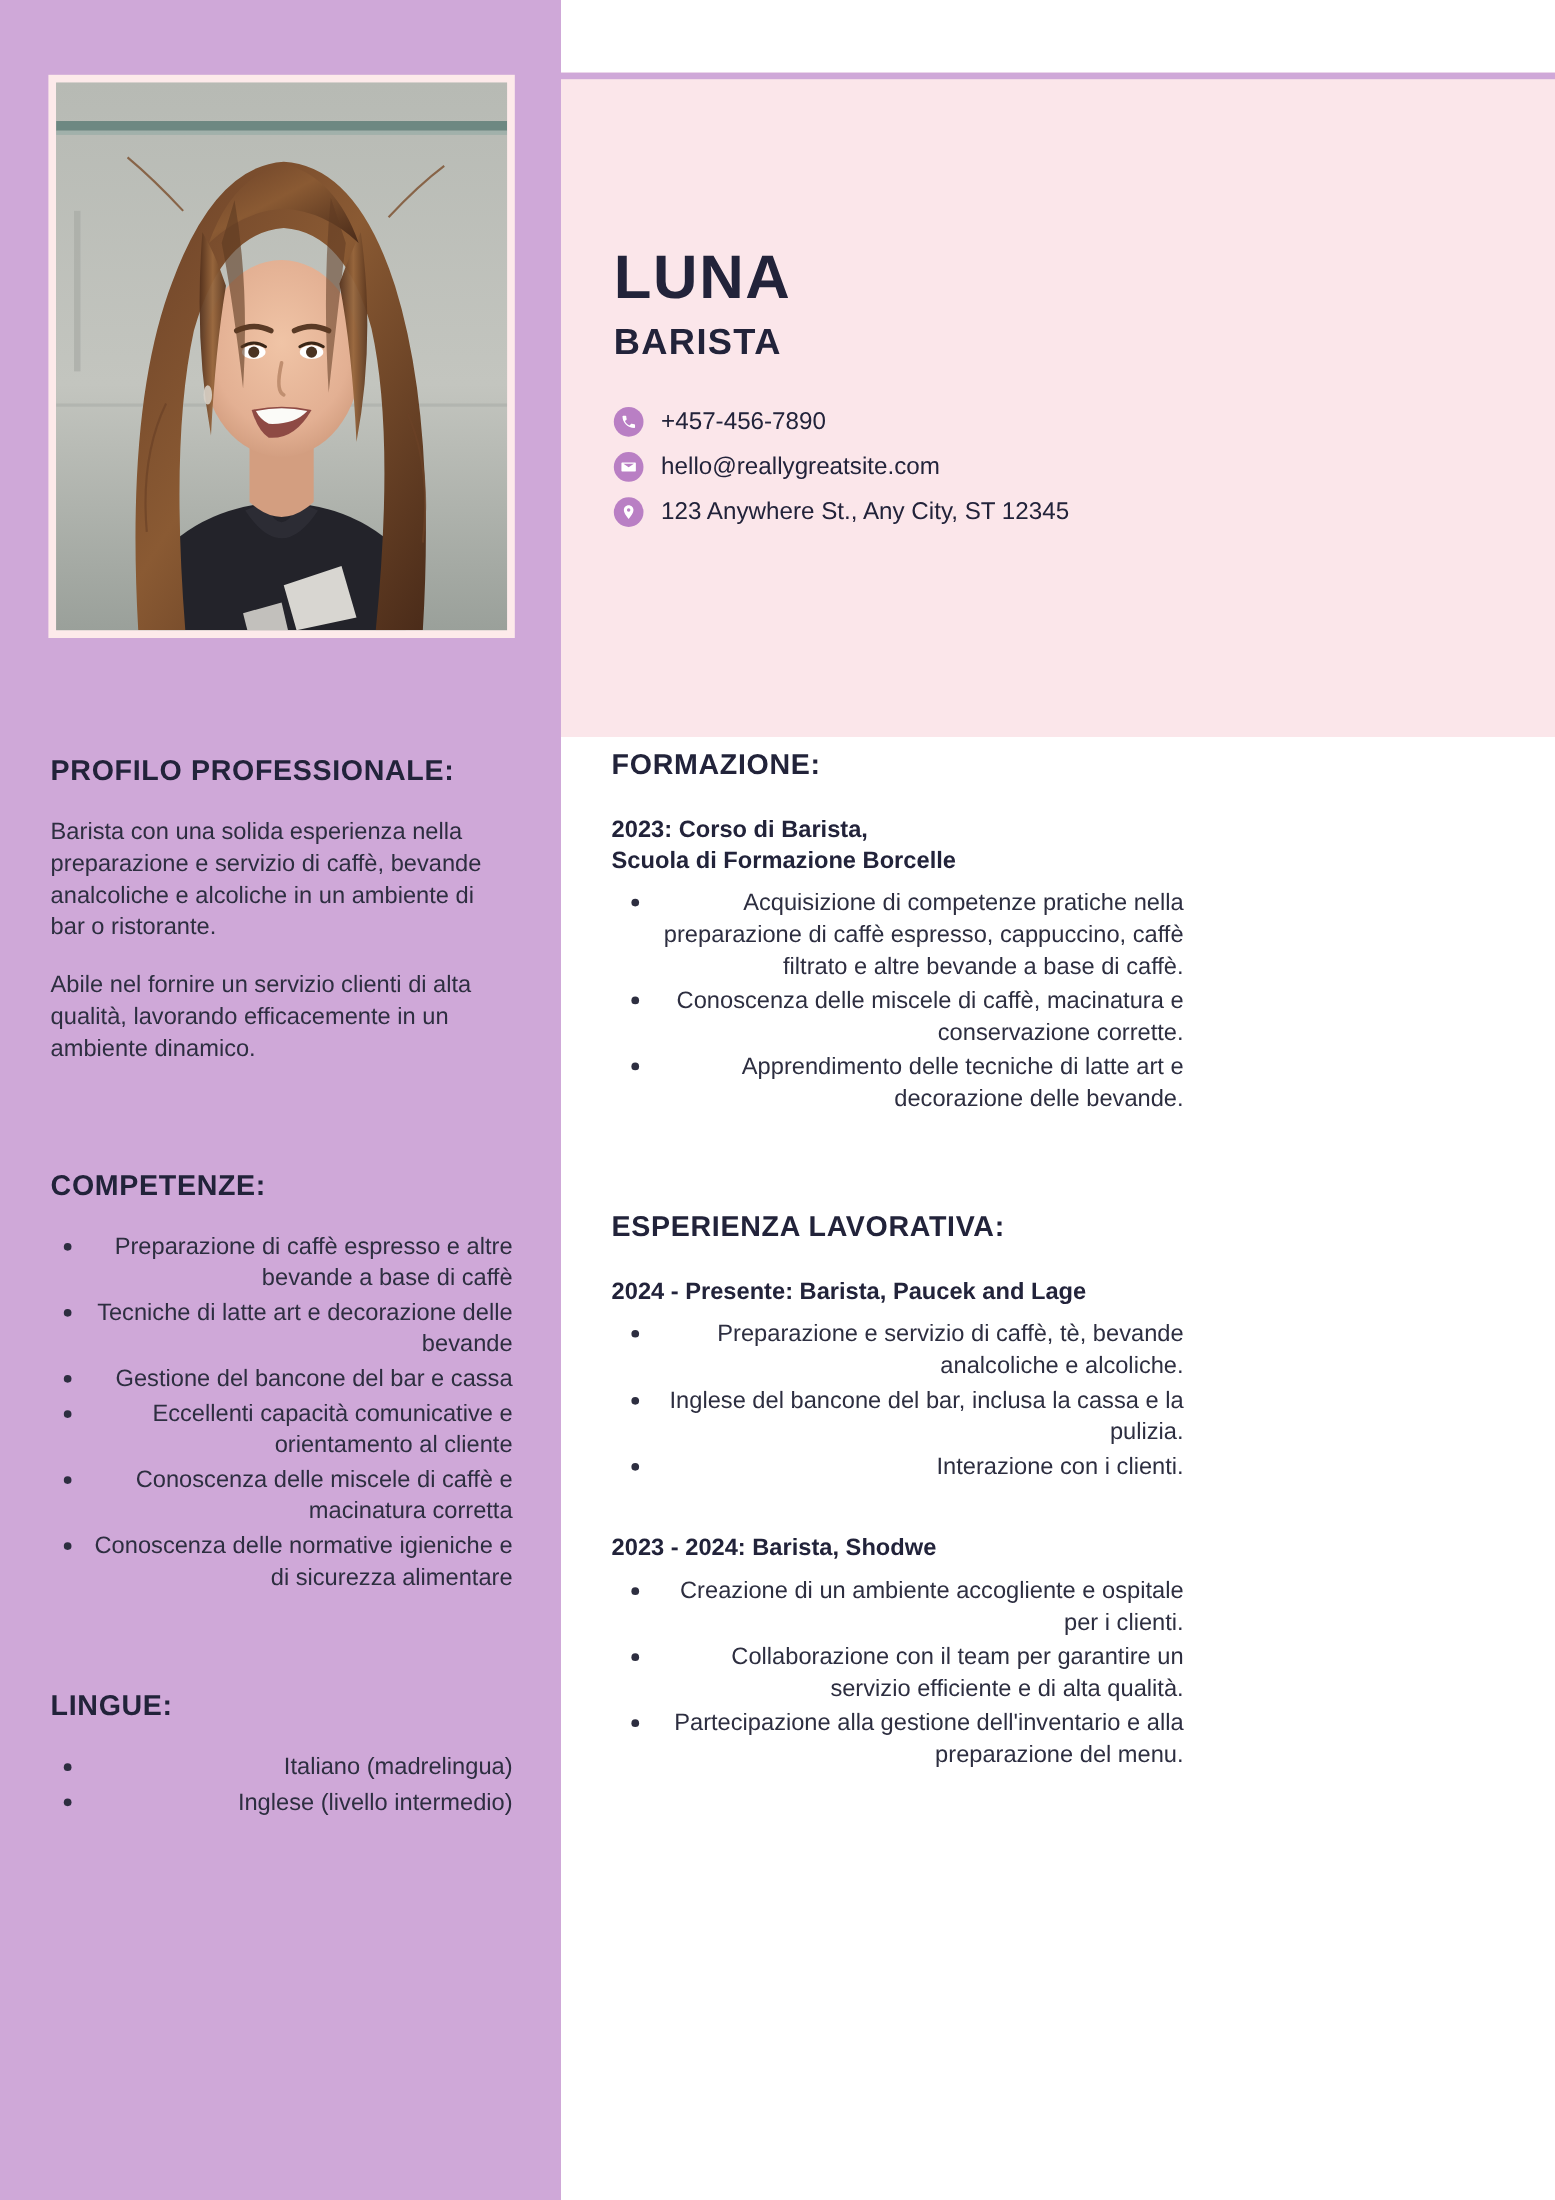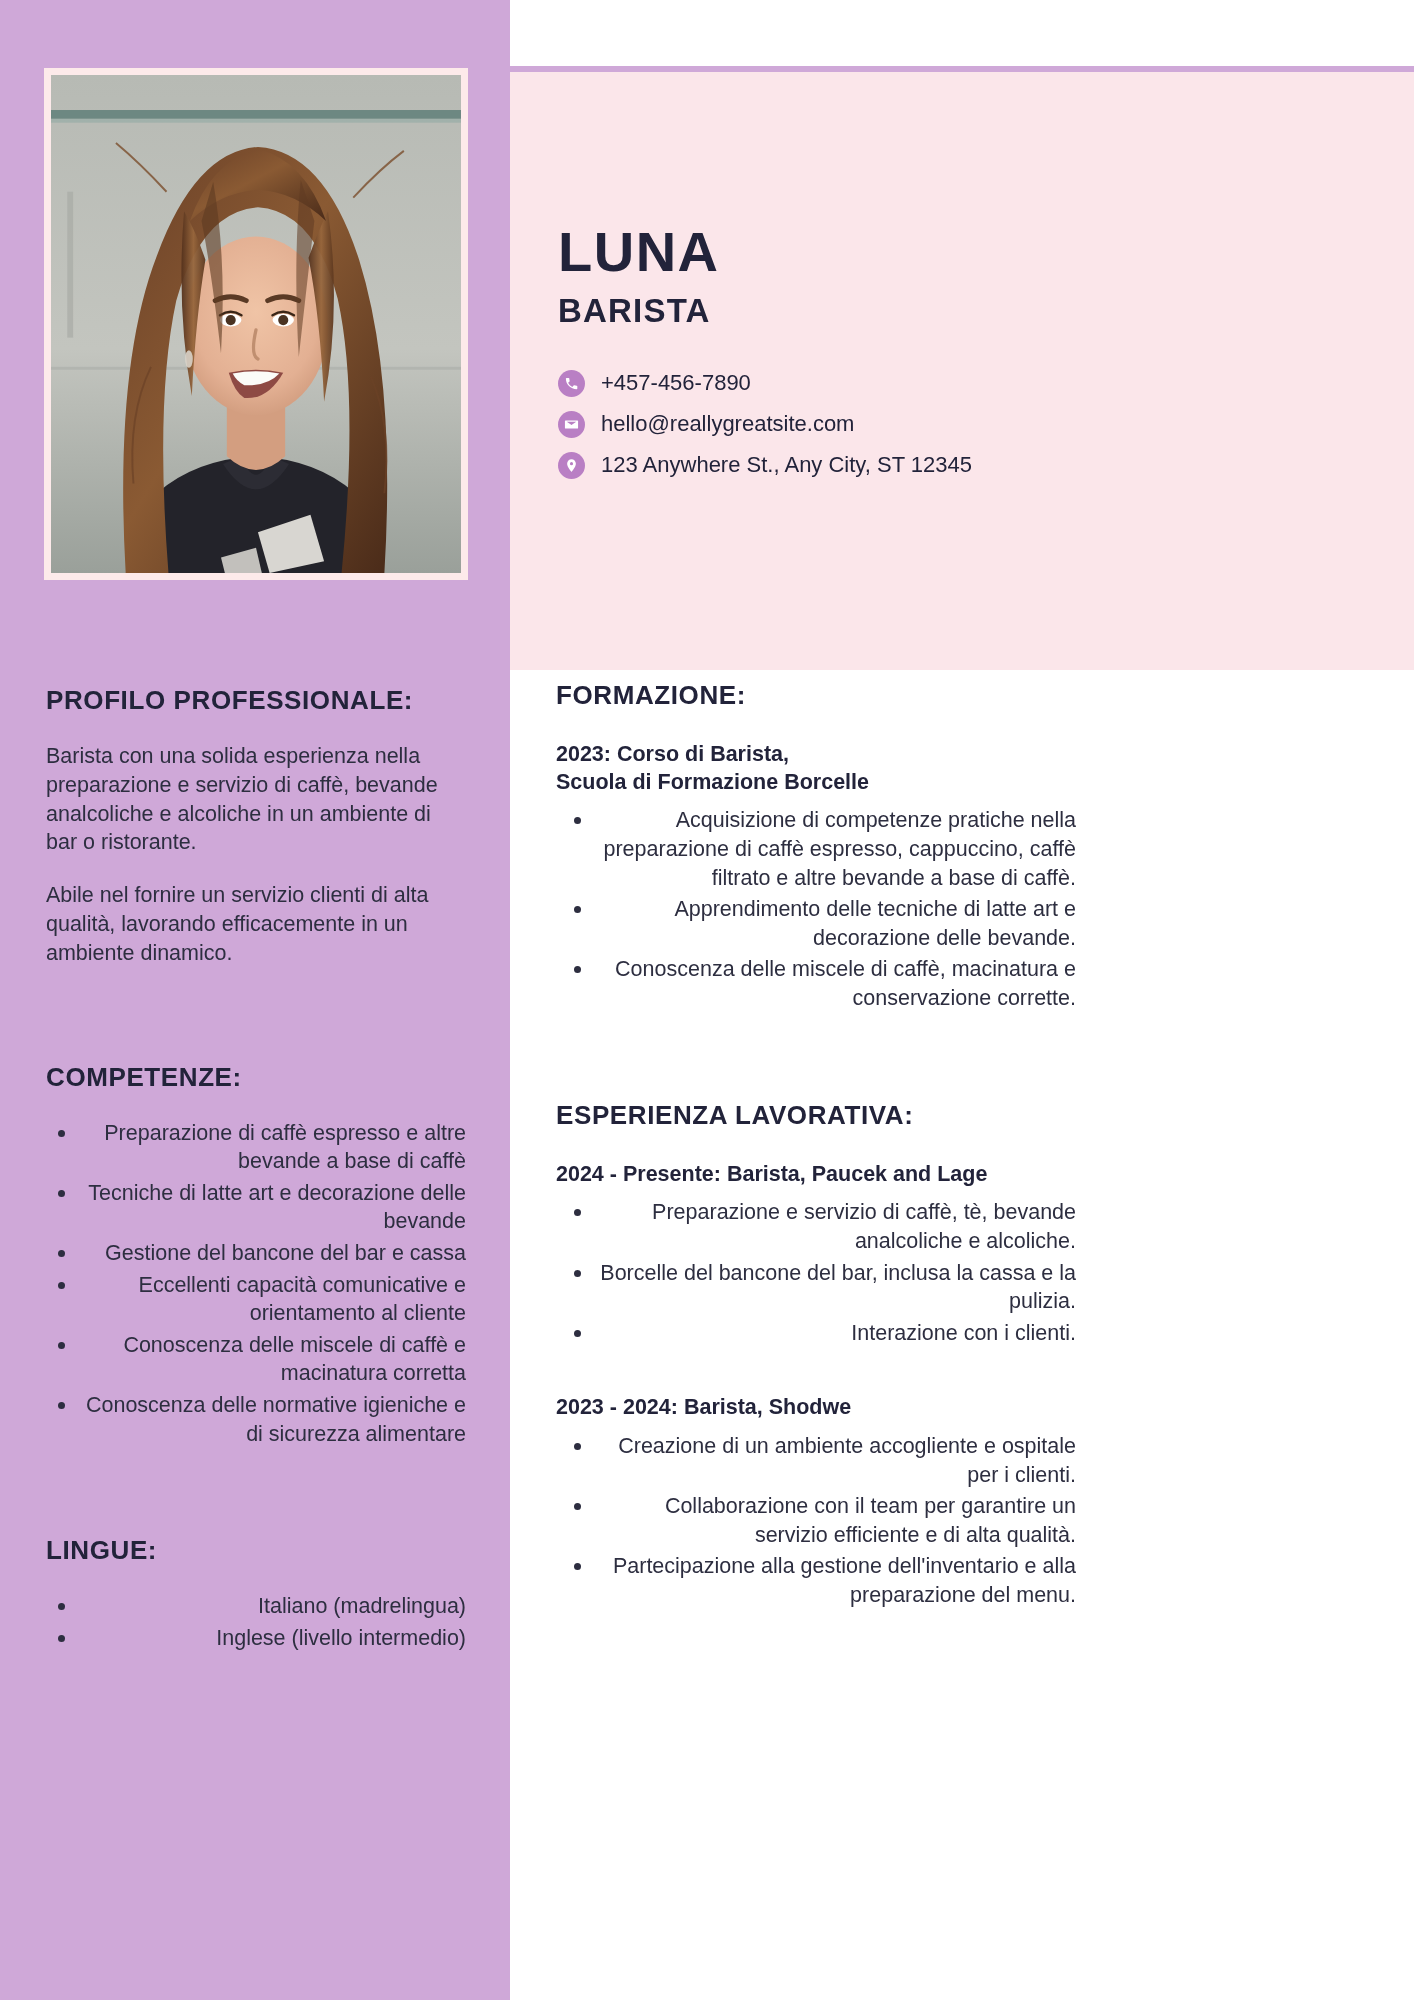--- a/index.html
+++ b/index.html
@@ -319,31 +319,31 @@
       <li>Inglese (livello intermedio)</li>
     </ul>
   </div>
 
   <div class="right-content">
 
     <div class="sec-title">FORMAZIONE:</div>
     <p class="entry-title">2023: Corso di Barista,<br>Scuola di Formazione Borcelle</p>
     <ul class="bullets">
       <li>Acquisizione di competenze pratiche nella preparazione di caffè espresso, cappuccino, caffè filtrato e altre bevande a base di caffè.</li>
+      <li>Conoscenza delle miscele di caffè, macinatura e conservazione corrette.</li>
       <li>Apprendimento delle tecniche di latte art e decorazione delle bevande.</li>
-      <li>Conoscenza delle miscele di caffè, macinatura e conservazione corrette.</li>
     </ul>
 
     <div class="gap-lg"></div>
     <div class="sec-title">ESPERIENZA LAVORATIVA:</div>
 
     <p class="entry-title">2024 - Presente: Barista, Paucek and Lage</p>
     <ul class="bullets">
       <li>Preparazione e servizio di caffè, tè, bevande analcoliche e alcoliche.</li>
-      <li>Borcelle del bancone del bar, inclusa la cassa e la pulizia.</li>
+      <li>Inglese del bancone del bar, inclusa la cassa e la pulizia.</li>
       <li>Interazione con i clienti.</li>
     </ul>
 
     <div class="gap-lg"></div>
     <p class="entry-title">2023 - 2024: Barista, Shodwe</p>
     <ul class="bullets">
       <li>Creazione di un ambiente accogliente e ospitale per i clienti.</li>
       <li>Collaborazione con il team per garantire un servizio efficiente e di alta qualità.</li>
       <li>Partecipazione alla gestione dell'inventario e alla preparazione del menu.</li>
     </ul>

